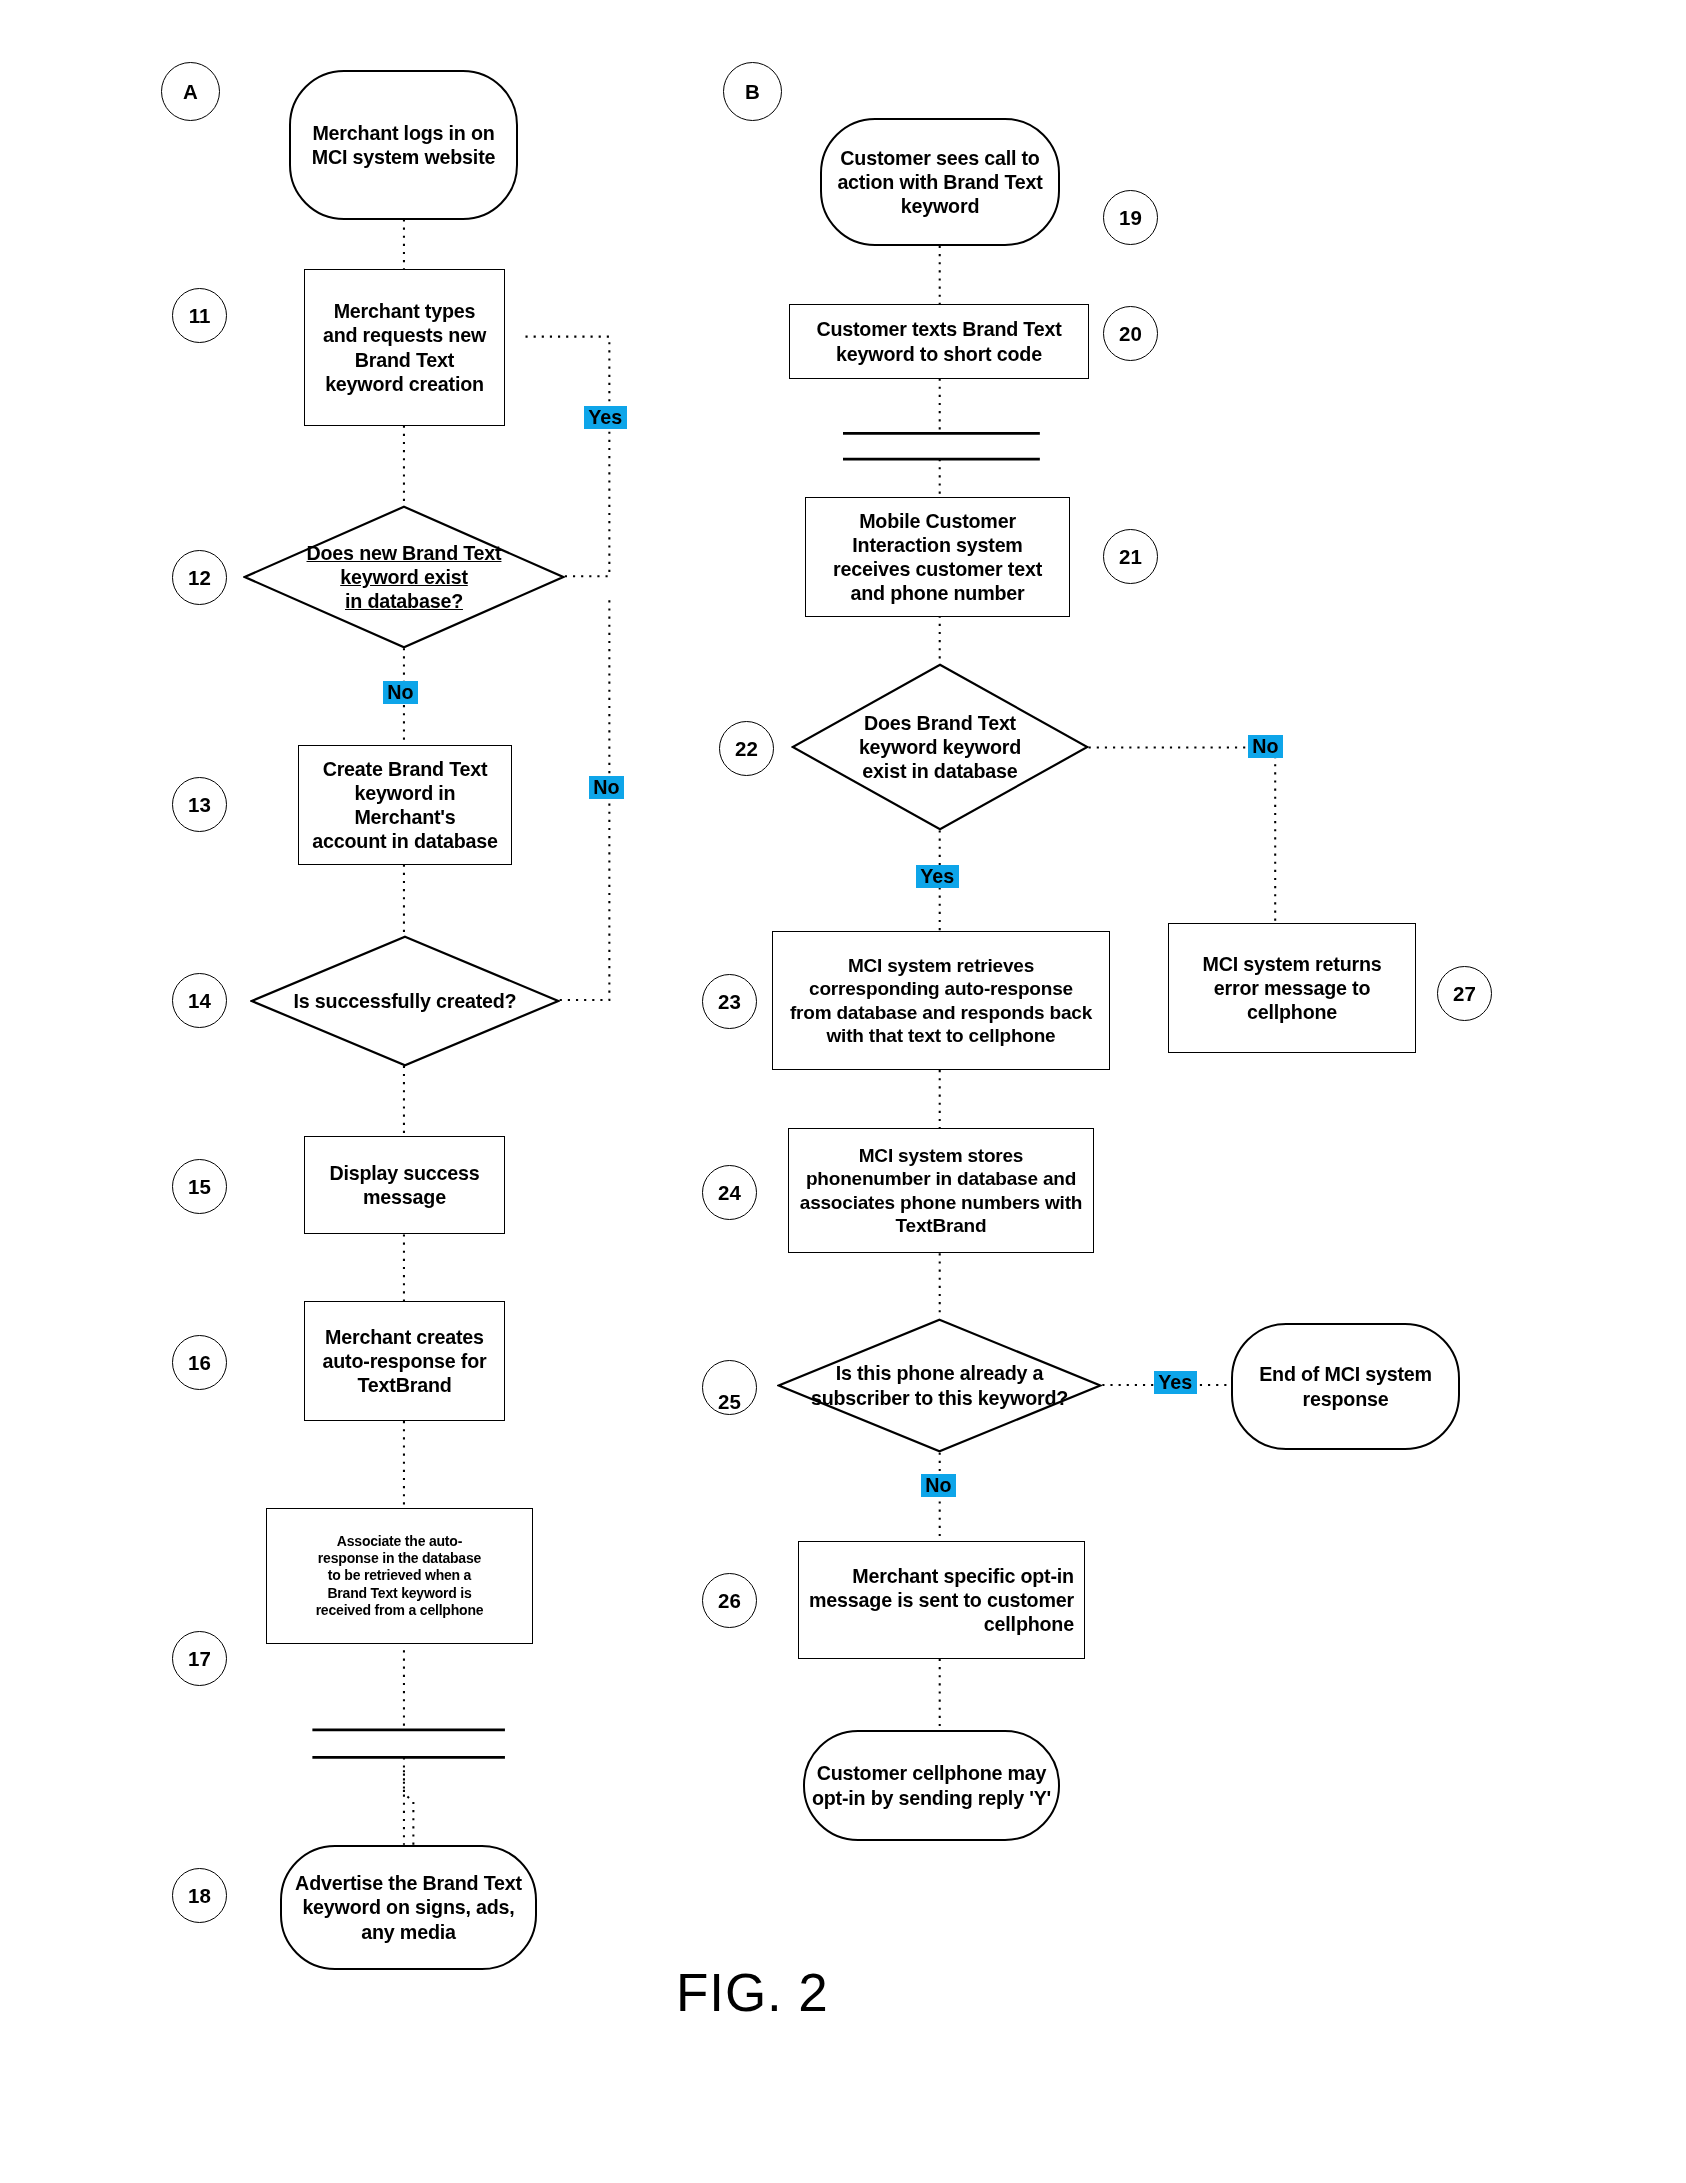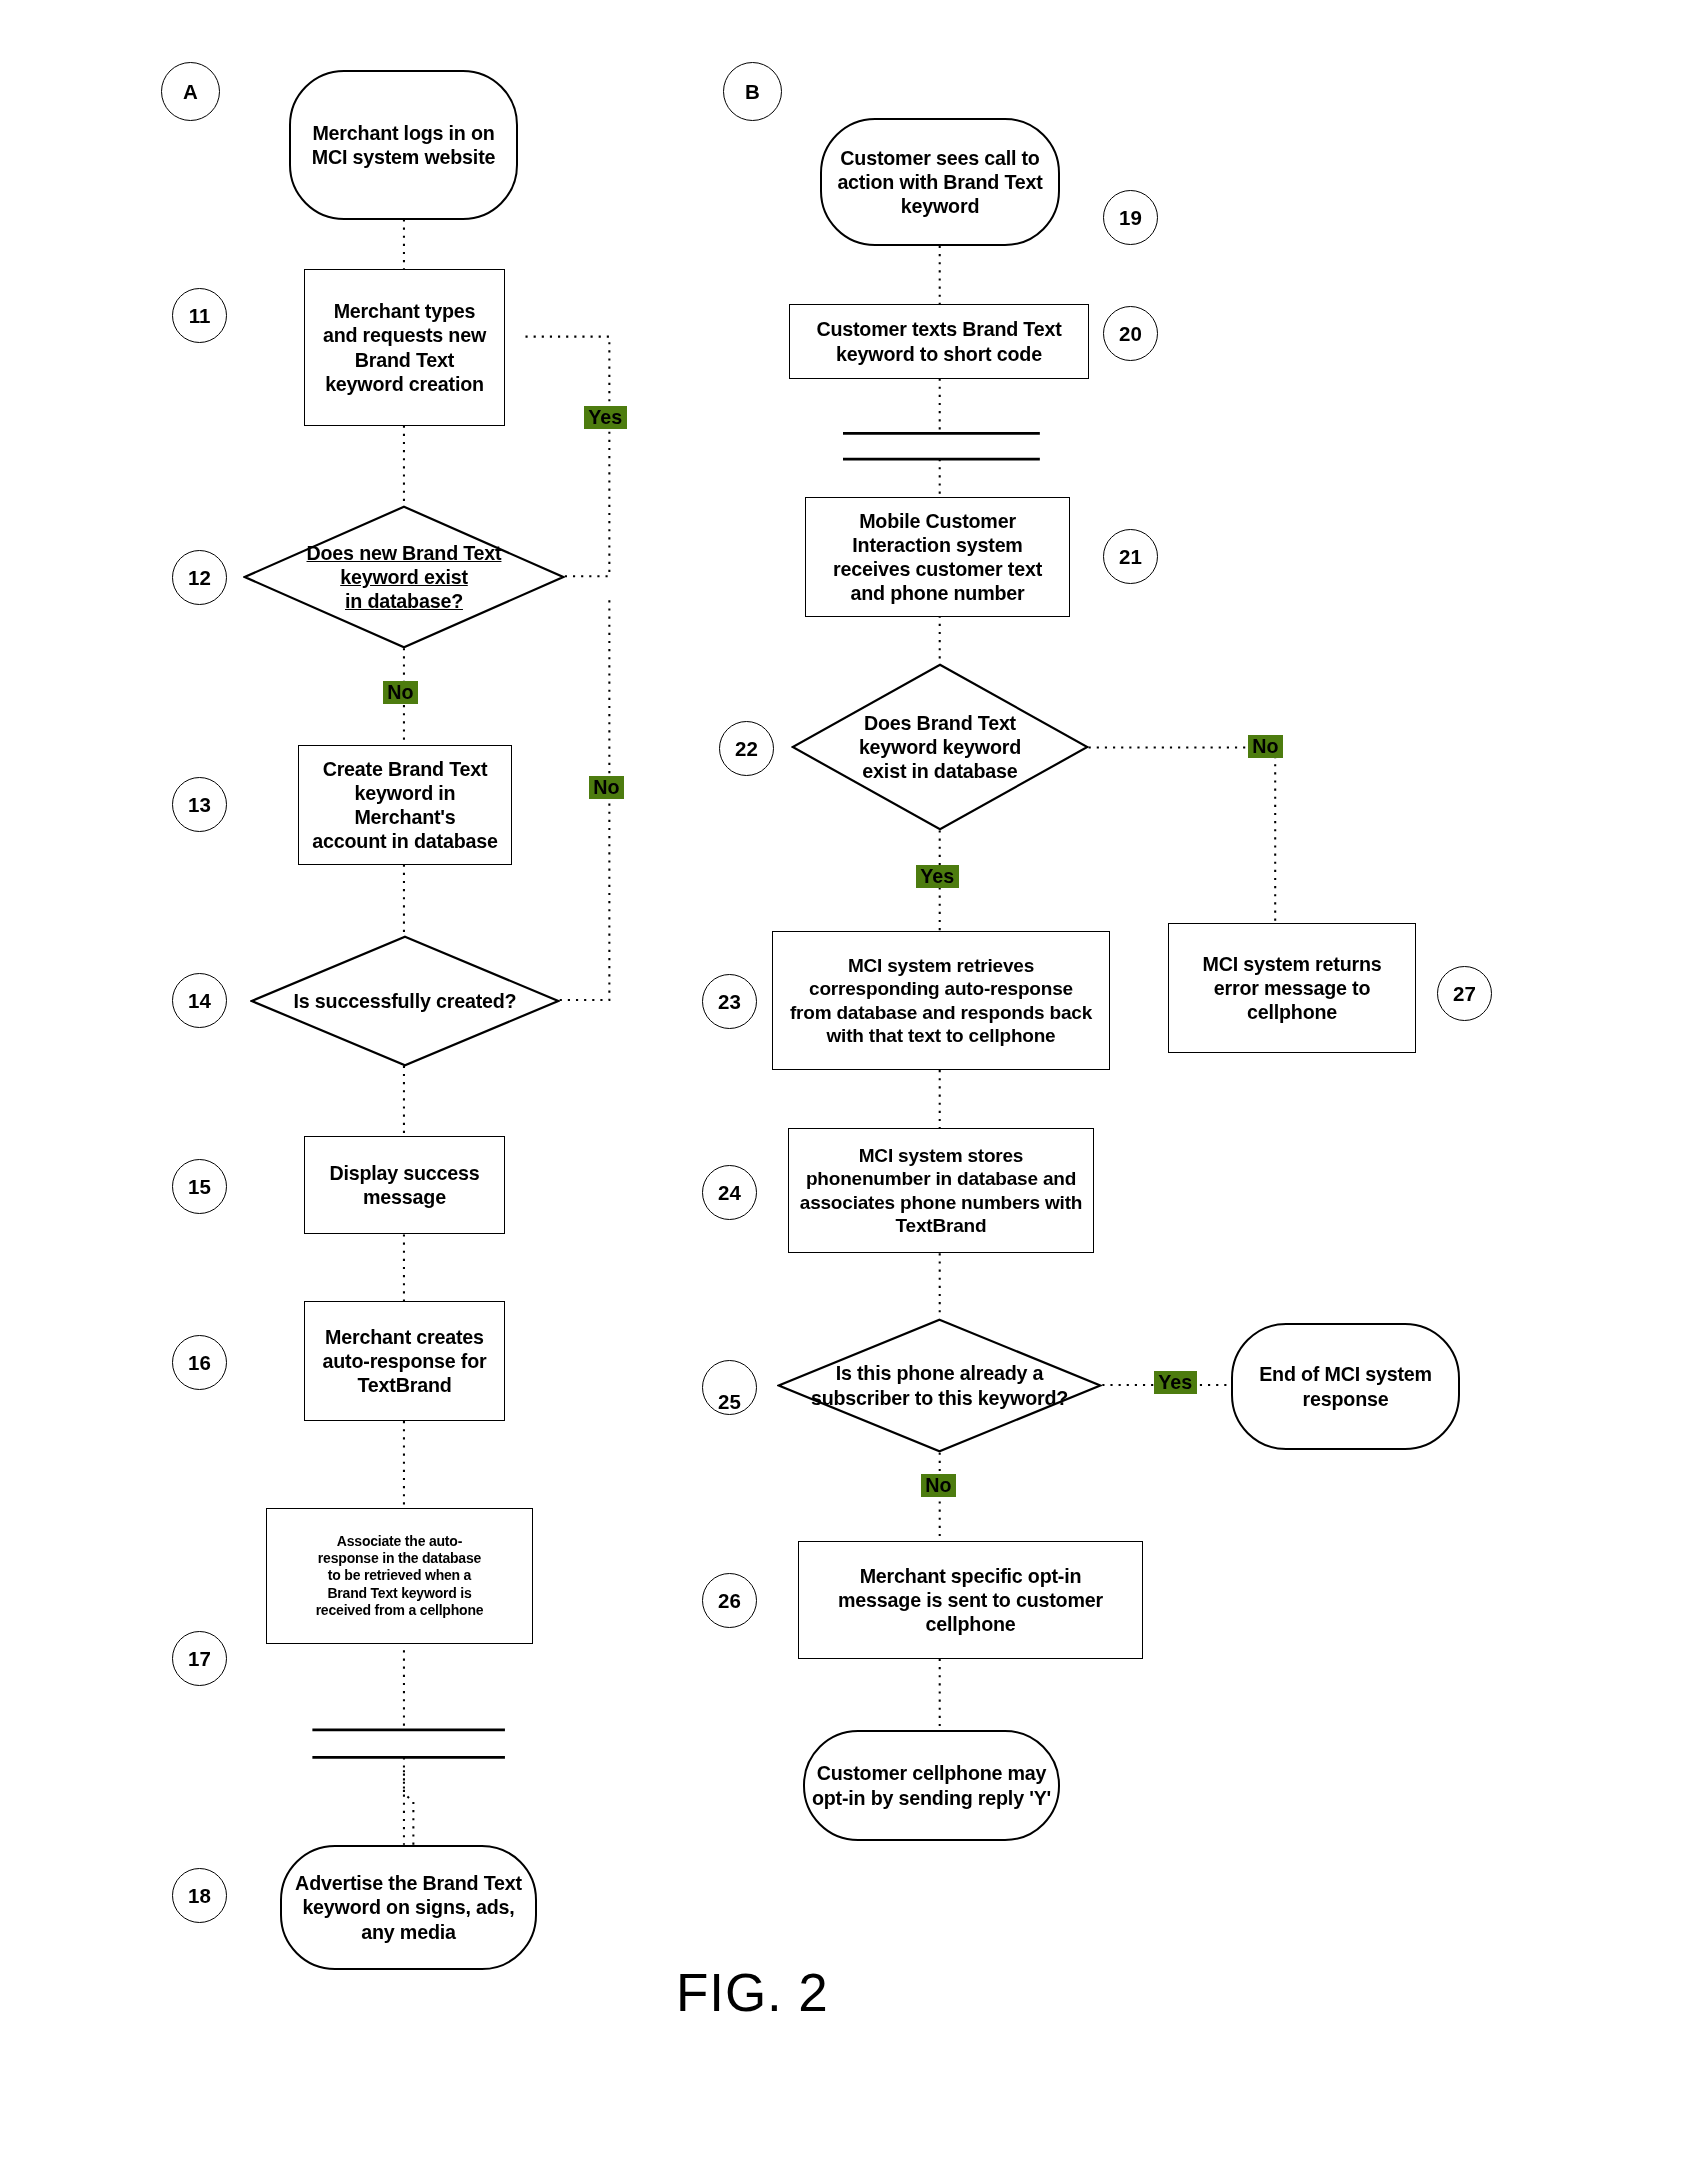--- a/index.html
+++ b/index.html
@@ -86,21 +86,21 @@
     align-items: center;
     justify-content: center;
     font-size: 20.5px;
     font-weight: 600;
     background: #ffffff;
   }
   .edge-label {
     position: absolute;
     font-size: 19.7px;
     font-weight: 600;
-    background: #4d7c0f;
+    background: #0ea5e9;
     padding: 0 4.3px;
     white-space: nowrap;
   }
   .fig-caption {
     position: absolute;
     font-size: 53px;
     font-weight: 400;
     letter-spacing: 0.9px;
     white-space: nowrap;
   }
@@ -345,21 +345,21 @@
   </div>
 
   <div class="node terminal" style="left:1231px; top:1323px; width:229px; height:127px;">
     <span class="txt">End of MCI system
 response</span>
   </div>
 
   <div class="ref-circle" style="left:702px; top:1573px;">
     <span>26</span>
   </div>
-  <div class="node process" style="left:798px; top:1541px; width:345px; height:118px;">
+  <div class="node process" style="left:798px; top:1541px; width:287px; height:118px;text-align:right;">
     <span class="txt">Merchant specific opt-in
 message is sent to customer
 cellphone</span>
   </div>
 
   <div class="node terminal" style="left:803px; top:1730px; width:257px; height:111px;">
     <span class="txt">Customer cellphone may
 opt-in by sending reply 'Y'</span>
   </div>
 

